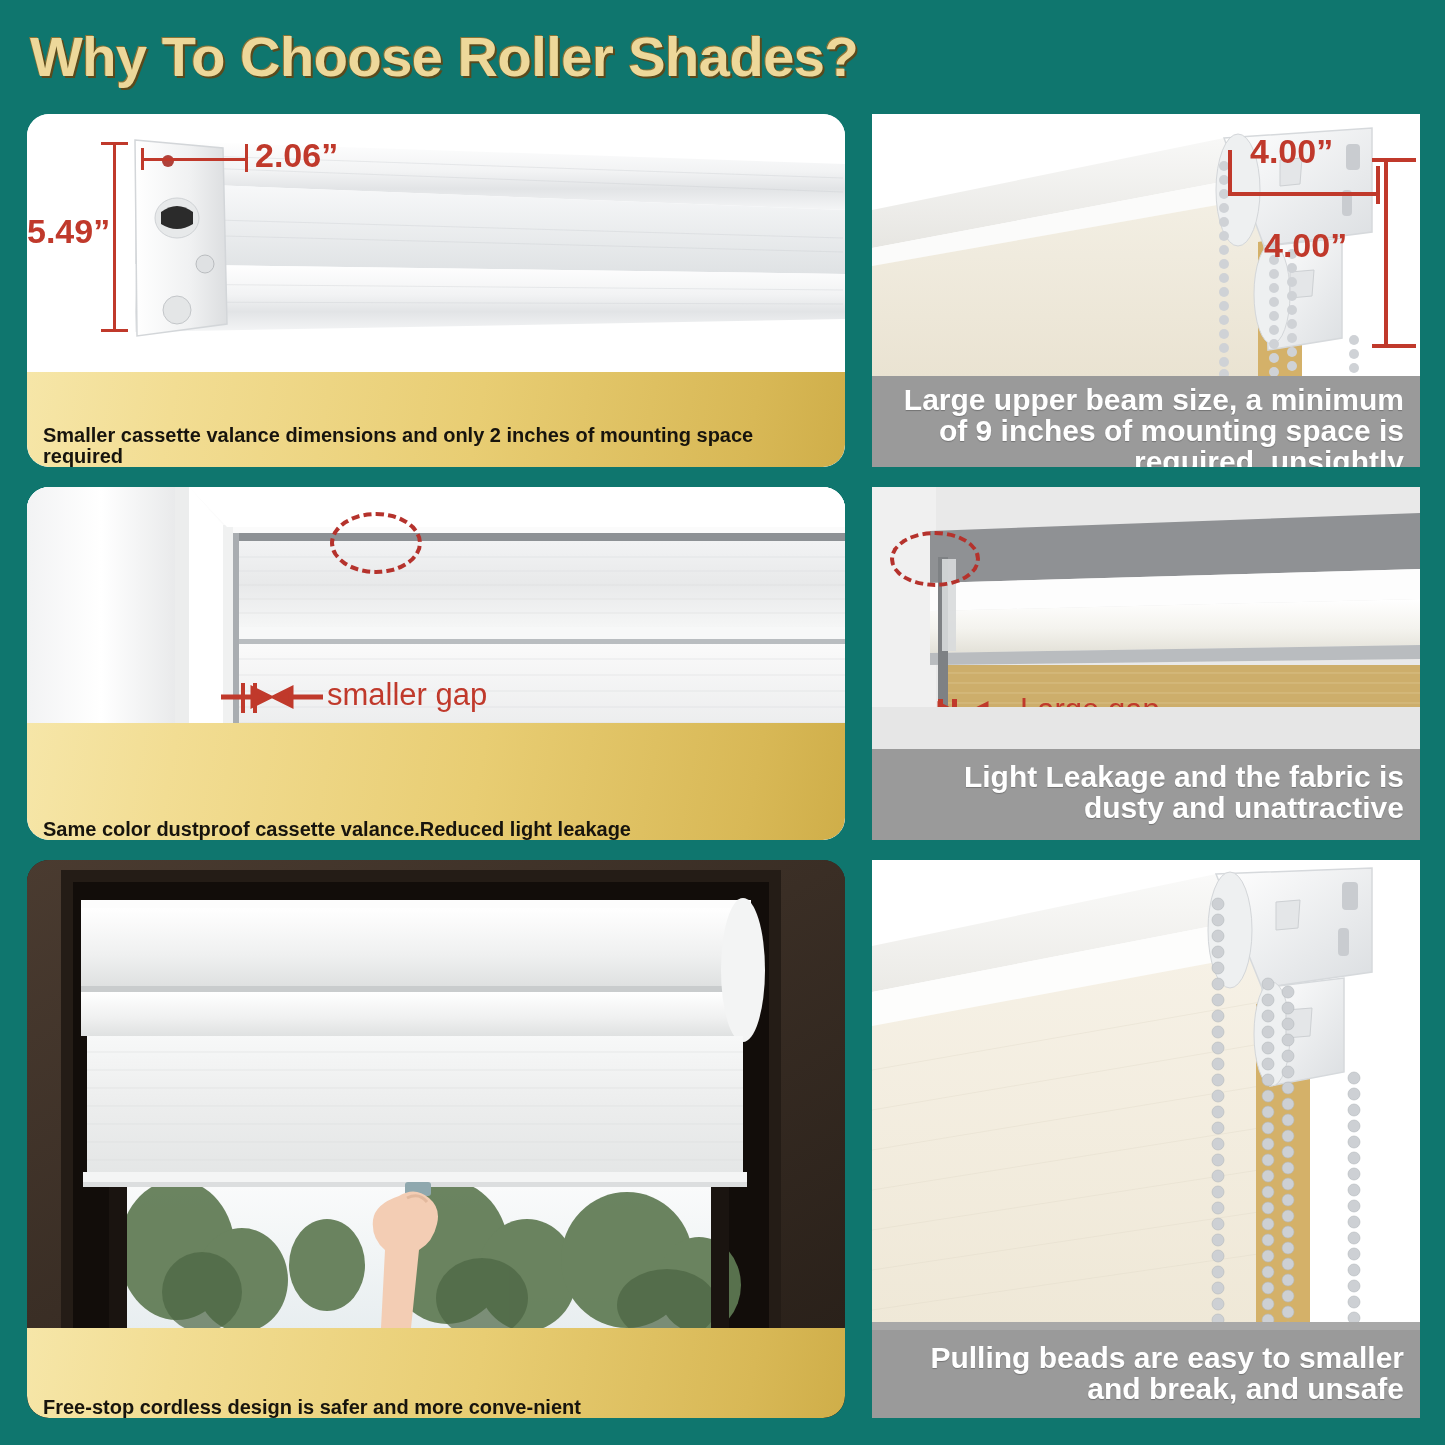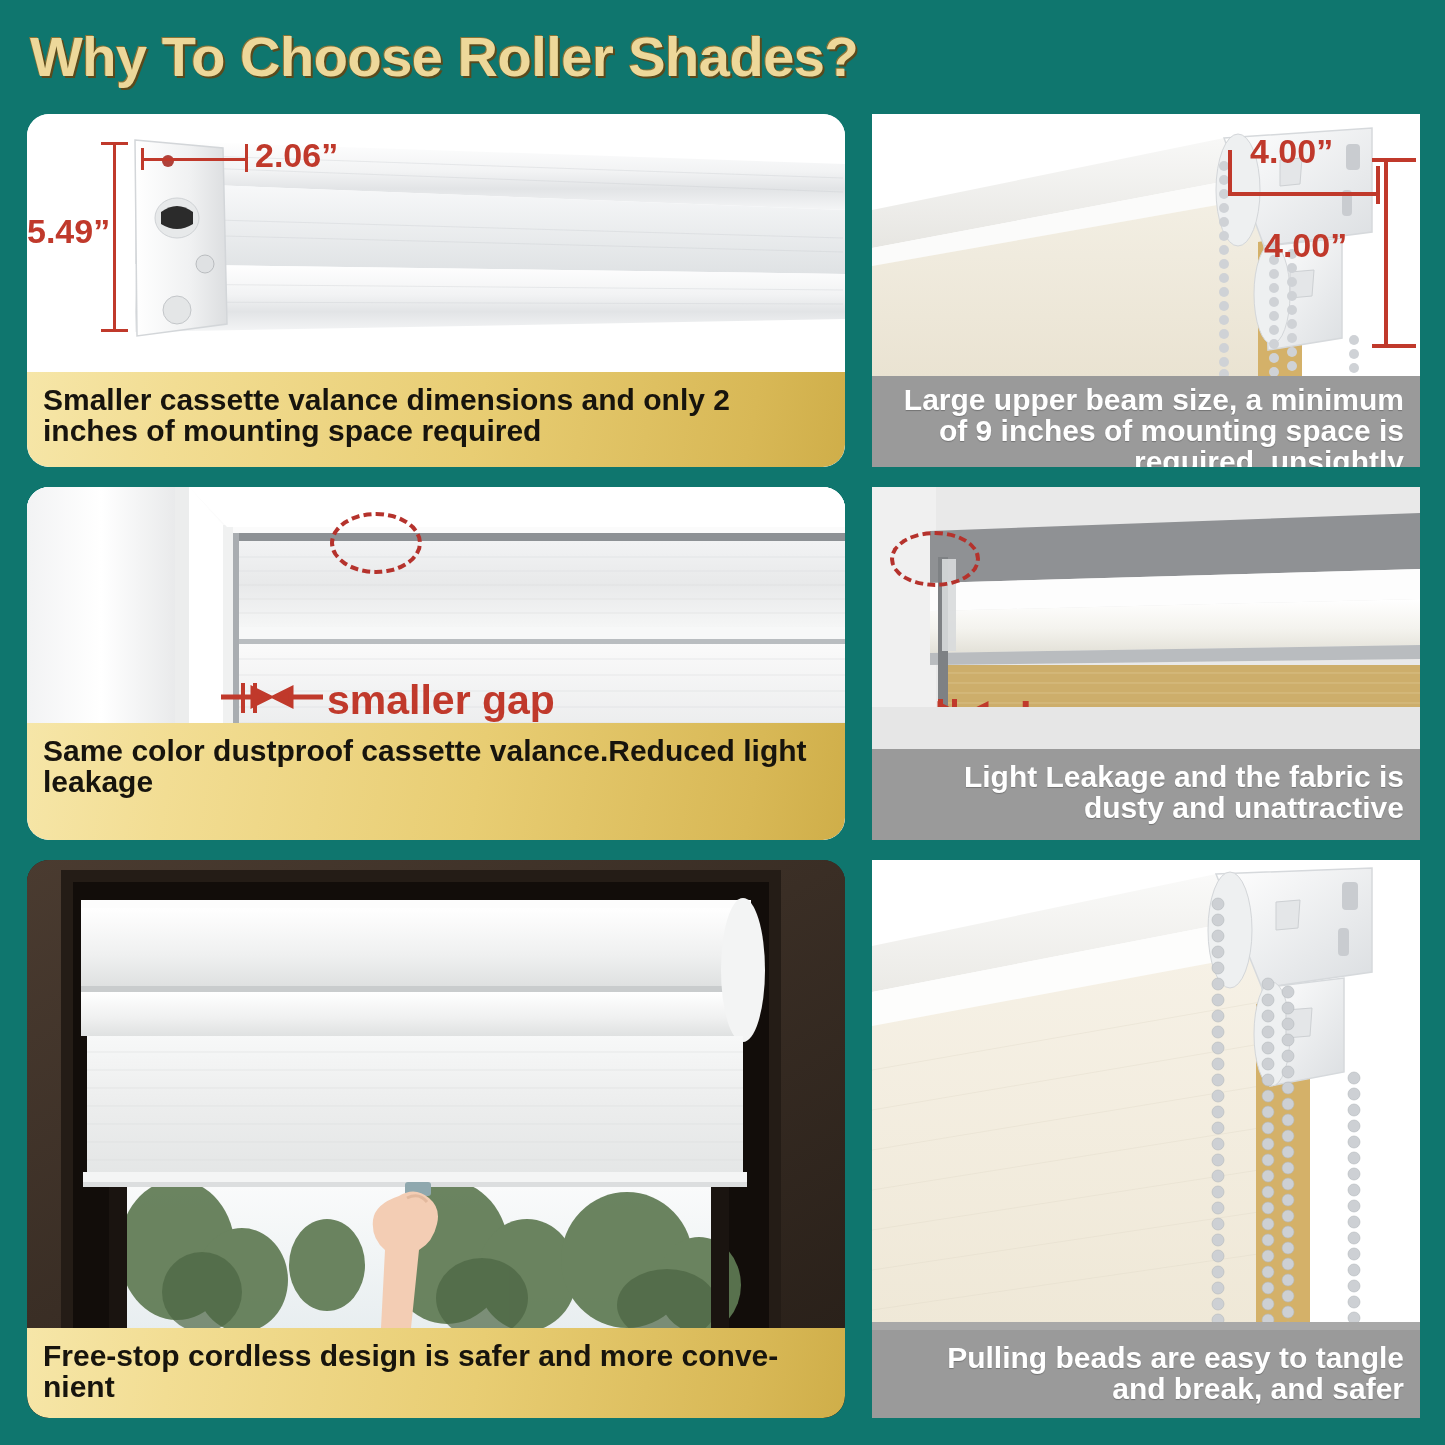--- a/index.html
+++ b/index.html
@@ -29,22 +29,22 @@
 
   
   .cap {
     position:absolute; left:0; right:0; bottom:0;
     display:flex; align-items:flex-start;
     padding:12px 16px 0 16px;
     font-weight:bold; line-height:1.04;
   }
   .cap.gold {
     background:linear-gradient(100deg,#f6e6a8 0%,#f2dd93 18%,#e8cd73 55%,#d8b856 88%,#cfae49 100%);
-    color:#17140d; font-size:30px;
-    border-bottom-left-radius:22px; border-bottom-right-radius:22px;
+    color:#17140d; font-size:20px;
+    border-bottom-left-radius:22px; border-bottom-right-radius:22px;align-items:flex-end;
   }
   .cap.gray {
     background:#9a9a9a; color:#ffffff; font-size:30px;
     text-shadow:0 1px 1px rgba(0,0,0,.25);
   }
   .cap .txt { display:block; }
 
   
   .bg-white { background:#ffffff; }
   .bg-gray  { background:linear-gradient(180deg,#e9e9e9 0%,#e3e3e3 60%,#dedede 100%); }
@@ -53,21 +53,21 @@
   .dim {
     position:absolute; color:#c0392b; font-weight:bold;
     font-size:34px; white-space:nowrap;
     font-family:"Liberation Sans", sans-serif;
   }
   .rl { position:absolute; background:#c0392b; }
   .ell {
     position:absolute; border:4px dashed #b5322c; border-radius:50%;
   }
   .gaptxt {
-    position:absolute; color:#c0392b; font-size:41px; font-weight:bold;
+    position:absolute; color:#c0392b; font-size:31px; font-weight:normal;
     white-space:nowrap;
   }
   svg { display:block; overflow:visible; }
 </style>
 </head>
 <body>
 
 <div class="page">
 
   <div class="title">Why To Choose Roller Shades?</div>
@@ -593,17 +593,17 @@
               <circle cx="482" cy="442" r="6"></circle>
             <circle cx="482" cy="458" r="6"></circle>
           </g>
         </g>
 
         <rect x="0" y="462" width="548" height="8" fill="#a8a8a8"></rect>
       </svg>
     </div>
 
     <div class="cap gray" style="height:88px;">
-      <span class="txt">Pulling beads are easy to tangle and break, and safer</span>
+      <span class="txt">Pulling beads are easy to smaller and break, and unsafe</span>
     </div>
   </div>
 
 </div>
 
 </body></html>

